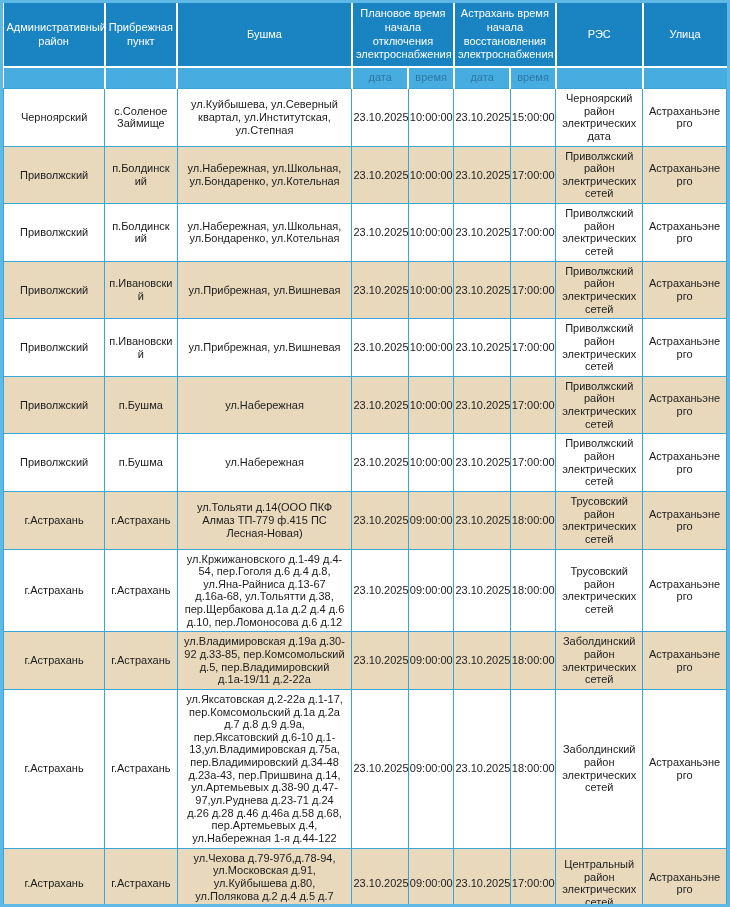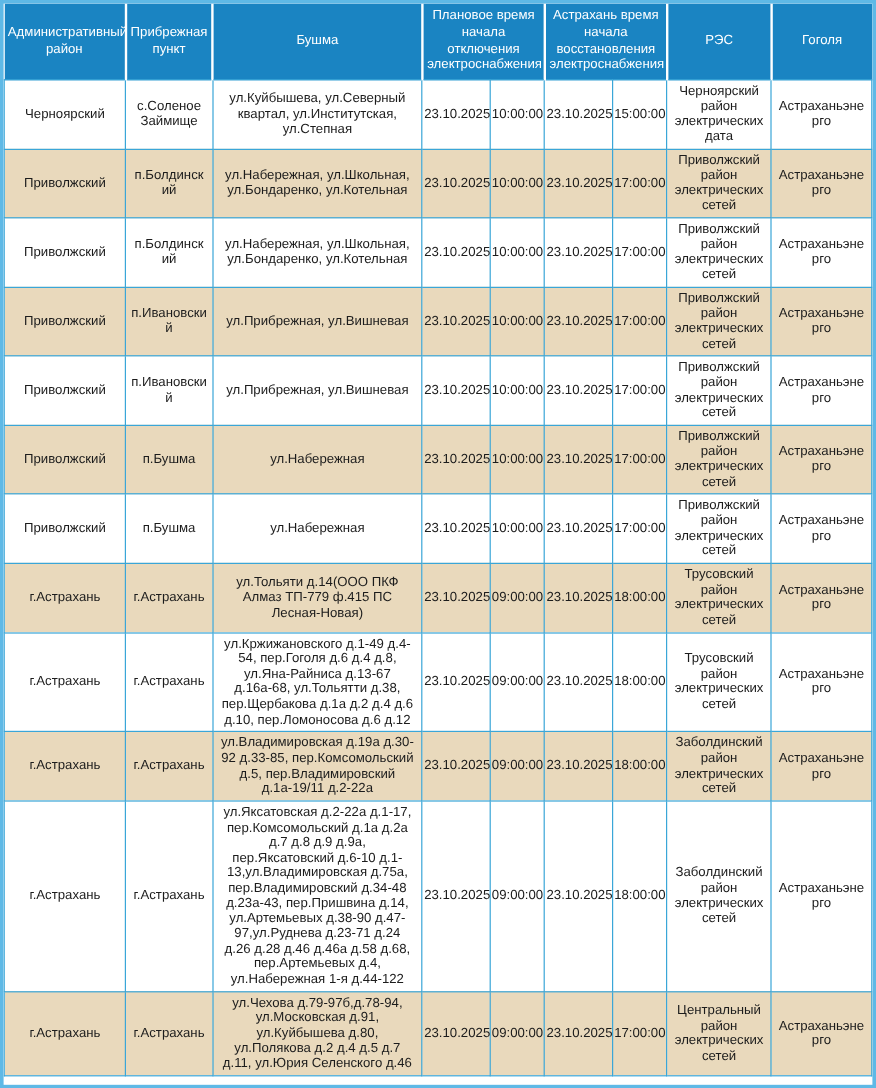--- a/index.html
+++ b/index.html
@@ -80,21 +80,32 @@
       <col class="c-branch">
     </colgroup>
     <thead>
       <tr class="main-header">
         <th>Административный район</th>
         <th>Прибрежная пункт</th>
         <th>Бушма</th>
         <th colspan="2">Плановое время начала отключения электроснабжения</th>
         <th colspan="2">Астрахань время начала восстановления электроснабжения</th>
         <th>РЭС</th>
-        <th>Гоголя</th>
+        <th>Улица</th>
+      </tr>
+      <tr class="subheader">
+        <th></th>
+        <th></th>
+        <th></th>
+        <th>дата</th>
+        <th>время</th>
+        <th>дата</th>
+        <th>время</th>
+        <th></th>
+        <th></th>
       </tr>
     </thead>
     <tbody>
         <tr>
           <td class="cell-district">Черноярский</td>
           <td class="cell-settlement">с.Соленое Займище</td>
           <td class="cell-streets">ул.Куйбышева, ул.Северный квартал, ул.Институтская, ул.Степная</td>
           <td class="cell-off-date">23.10.2025</td>
           <td class="cell-off-time">10:00:00</td>
           <td class="cell-on-date">23.10.2025</td>

